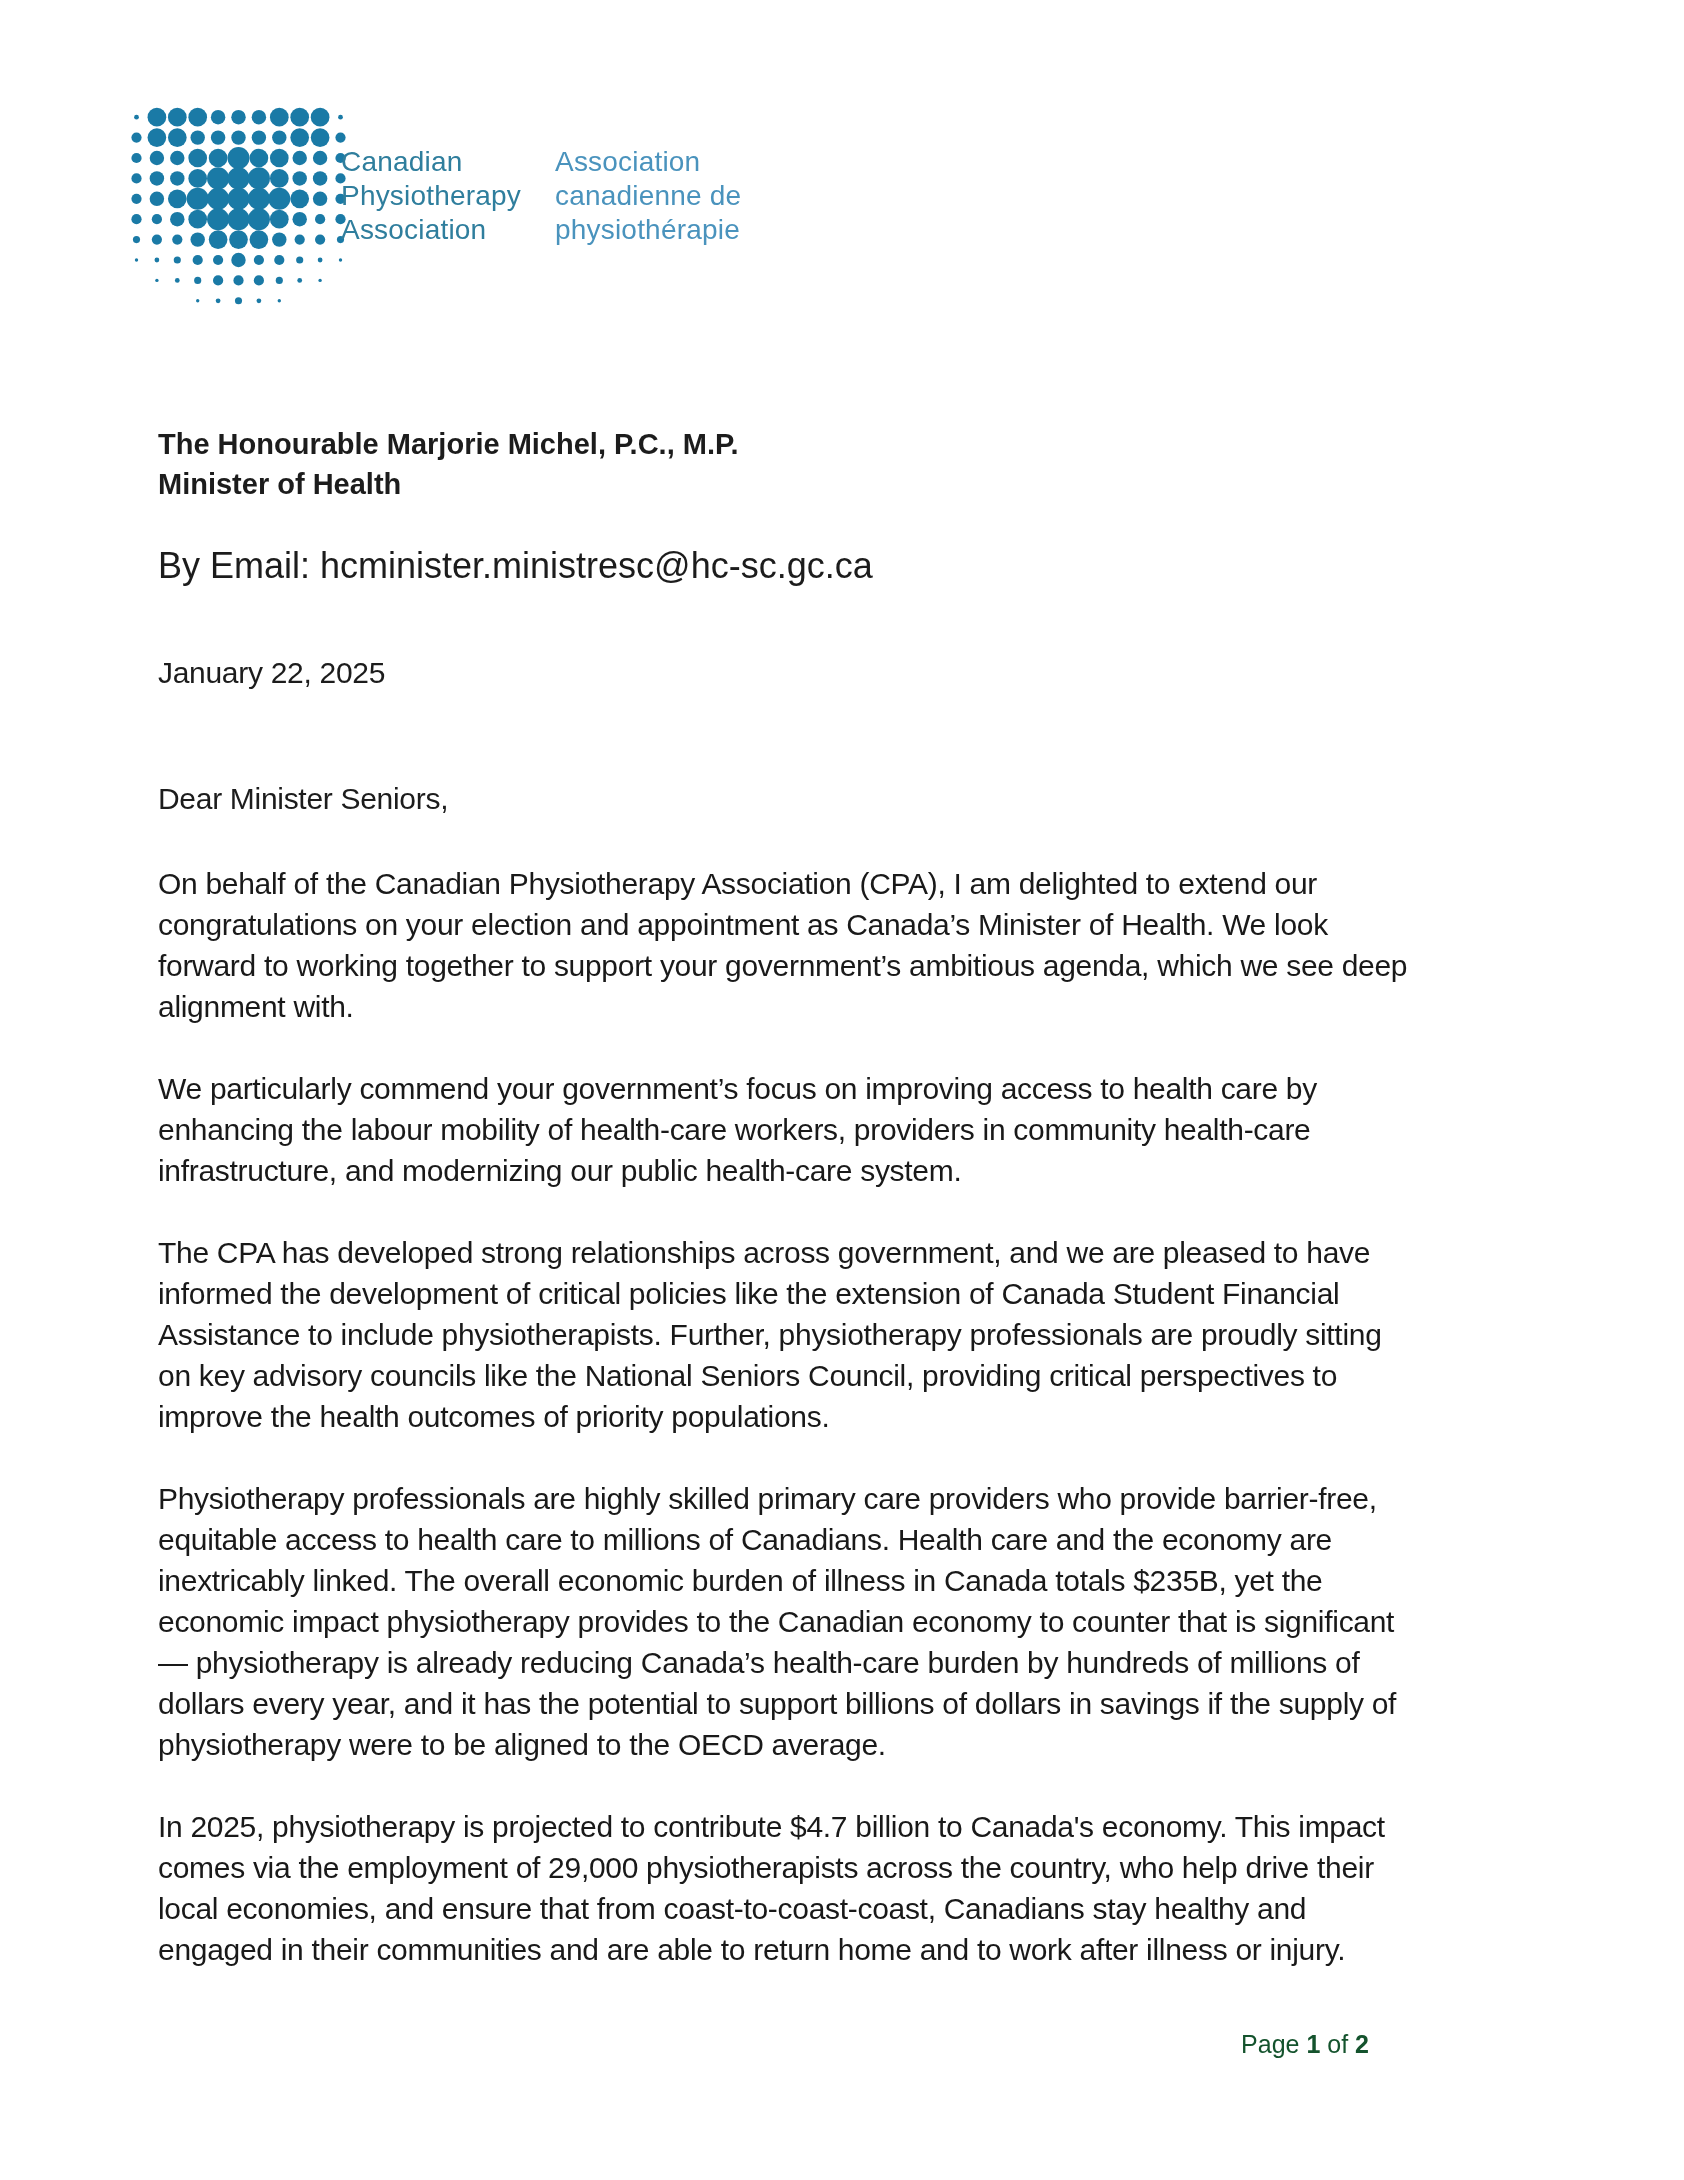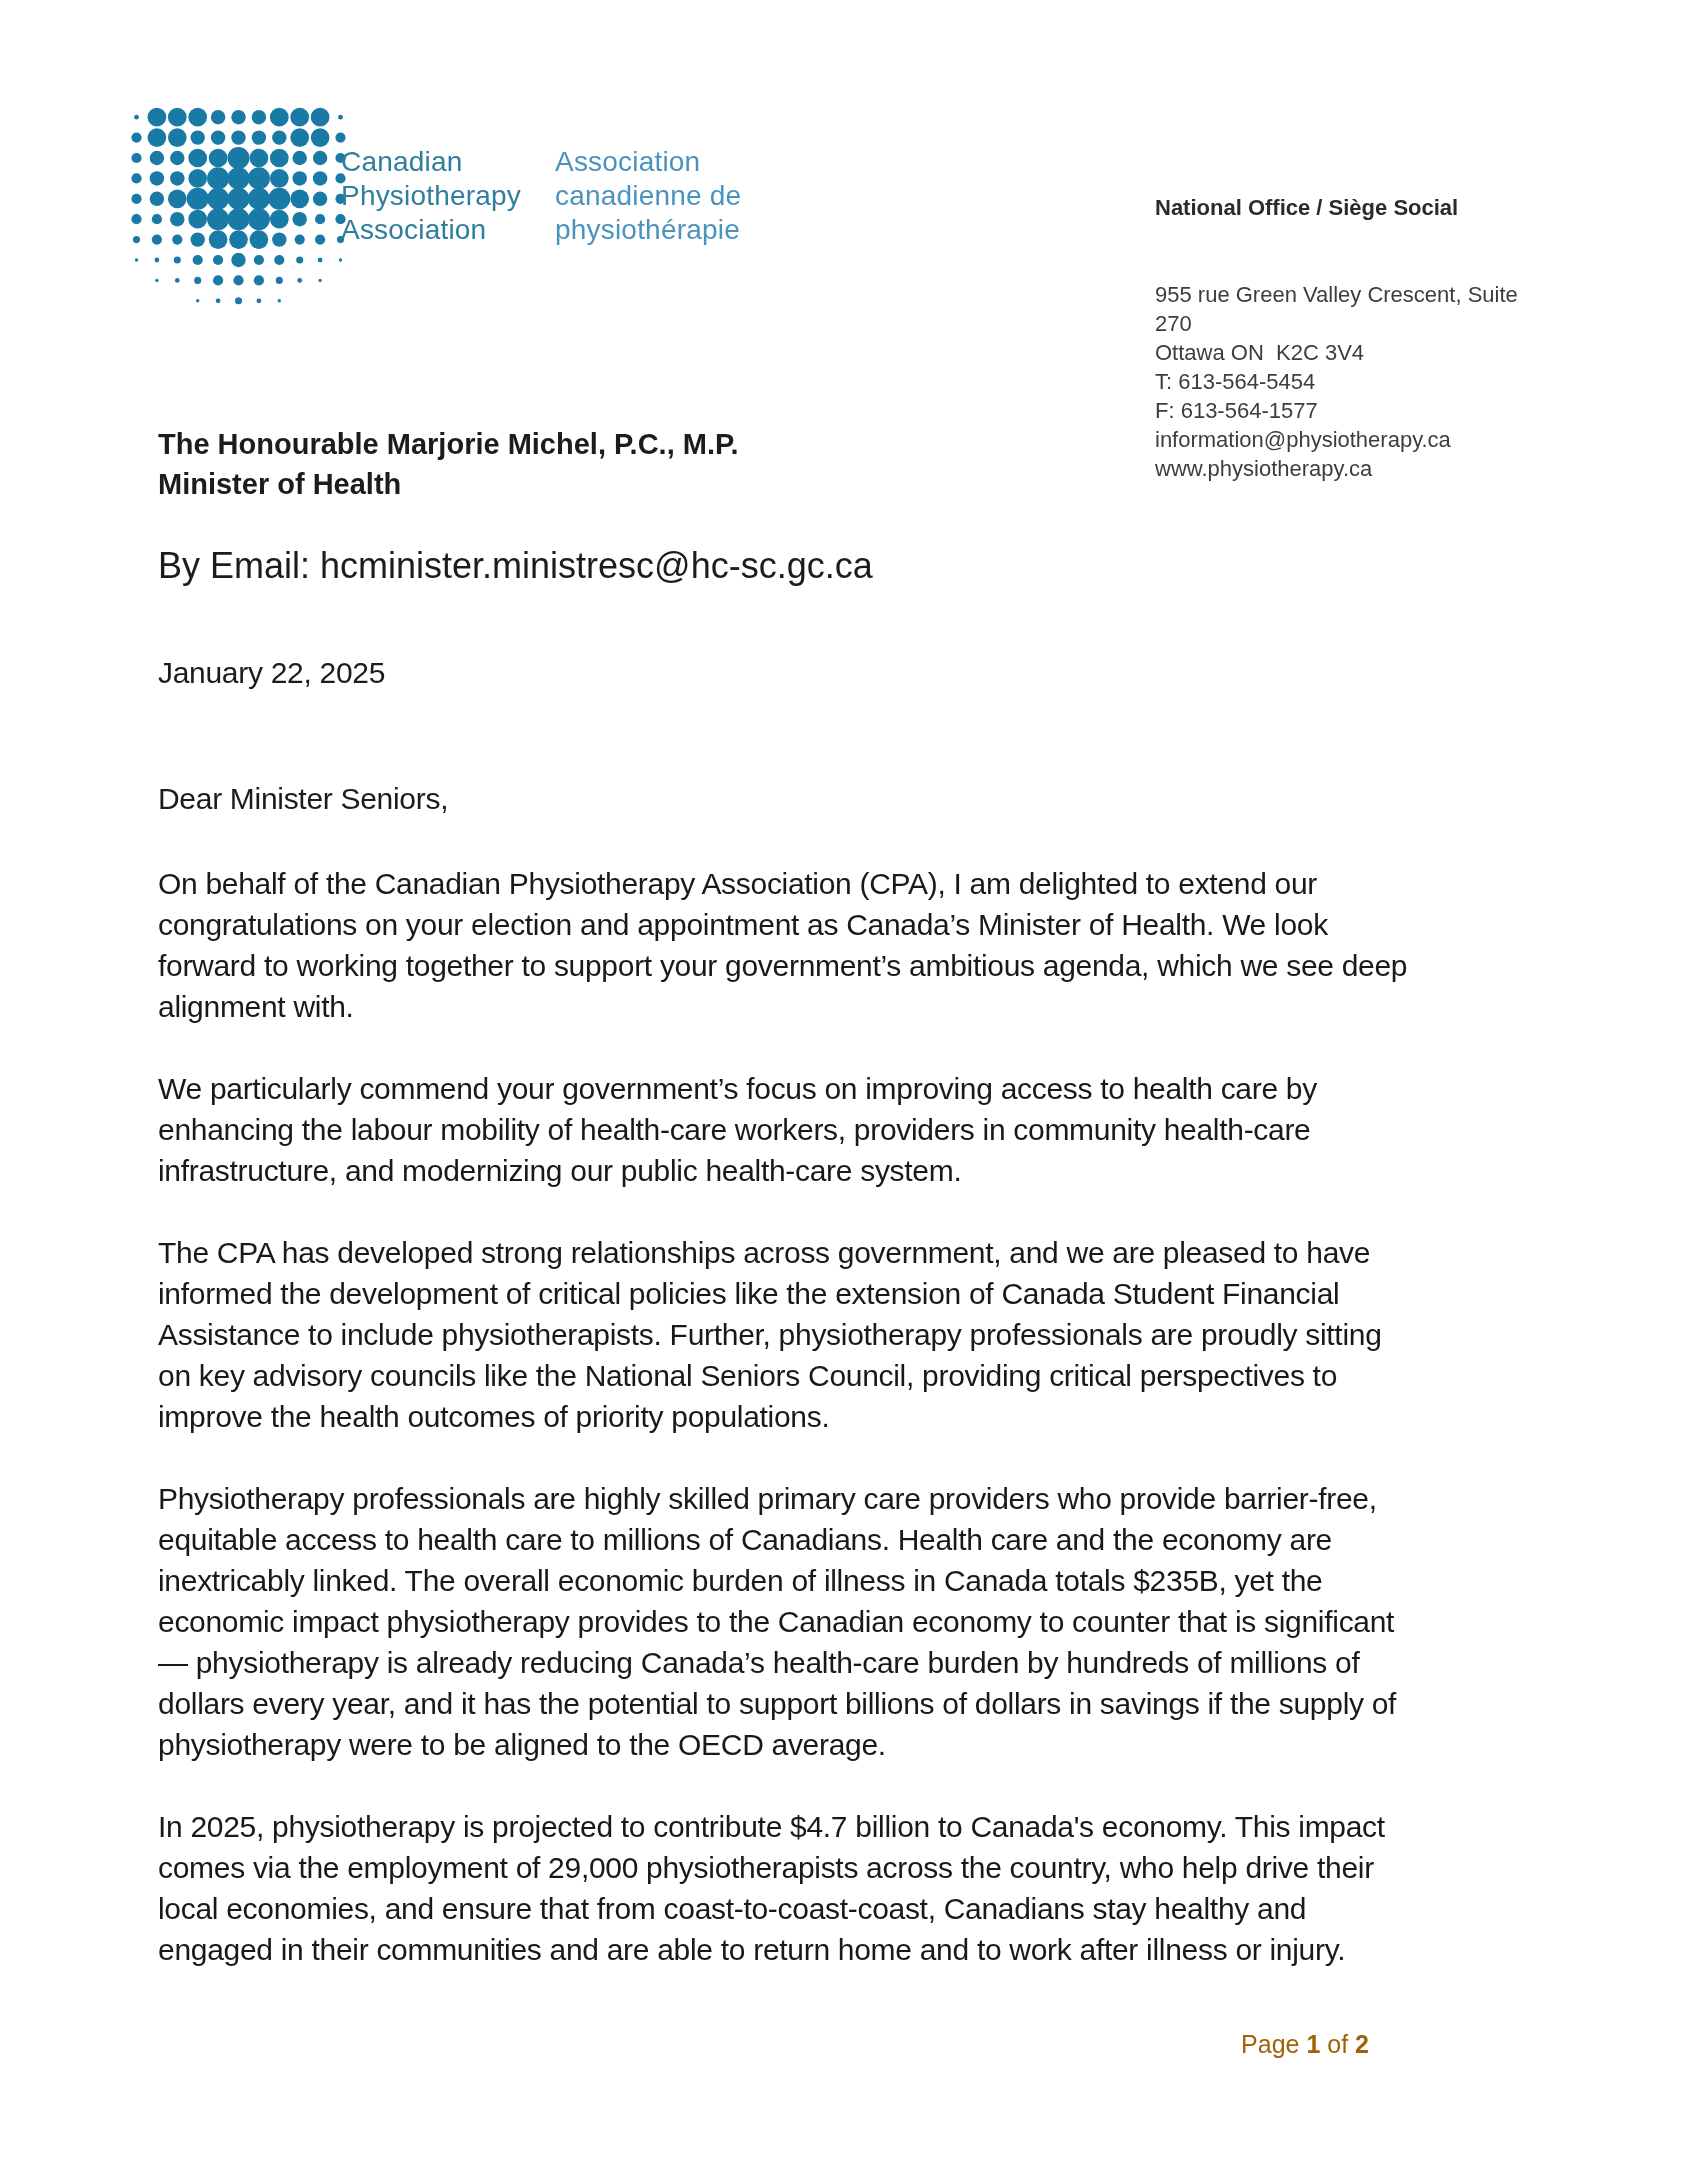--- a/index.html
+++ b/index.html
@@ -44,21 +44,21 @@
 
   .body-text {
     position:absolute; left:158px; top:863px; width:1397px;
     font-size:30px; line-height:41px; letter-spacing:-0.3px;
     color:#191919;
   }
   .para { white-space:pre-line; margin-bottom:41px; }
 
   .footer {
     position:absolute; top:2001px; right:158px;
-    font-size:25px; color:#a16207;
+    font-size:25px; color:#14532d;
     white-space:pre;
   }
   .footer .pg-num { font-weight:bold; }
 </style>
 </head>
 <body>
 
 <div class="page">
 
   <svg class="logo-mark" viewBox="0 0 264 240">
@@ -167,29 +167,20 @@
     </svg>
 
   <div class="logo-col logo-en">Canadian
 Physiotherapy
 Association</div>
 
   <div class="logo-col logo-fr">Association
 canadienne de
 physiothérapie</div>
 
-  <div class="office">
-    <div class="office-title">National Office / Siège Social</div>
-    <div>955 rue Green Valley Crescent, Suite 270
-Ottawa ON  K2C 3V4
-T: 613-564-5454
-F: 613-564-1577
-information@physiotherapy.ca
-www.physiotherapy.ca</div>
-  </div>
 
   <div class="recipient">The Honourable Marjorie Michel, P.C., M.P.
 Minister of Health</div>
 
   <div class="delivery">By Email: hcminister.ministresc@hc-sc.gc.ca</div>
 
   <div class="dateline">January 22, 2025</div>
 
   <div class="salutation">Dear Minister Seniors,</div>
 

